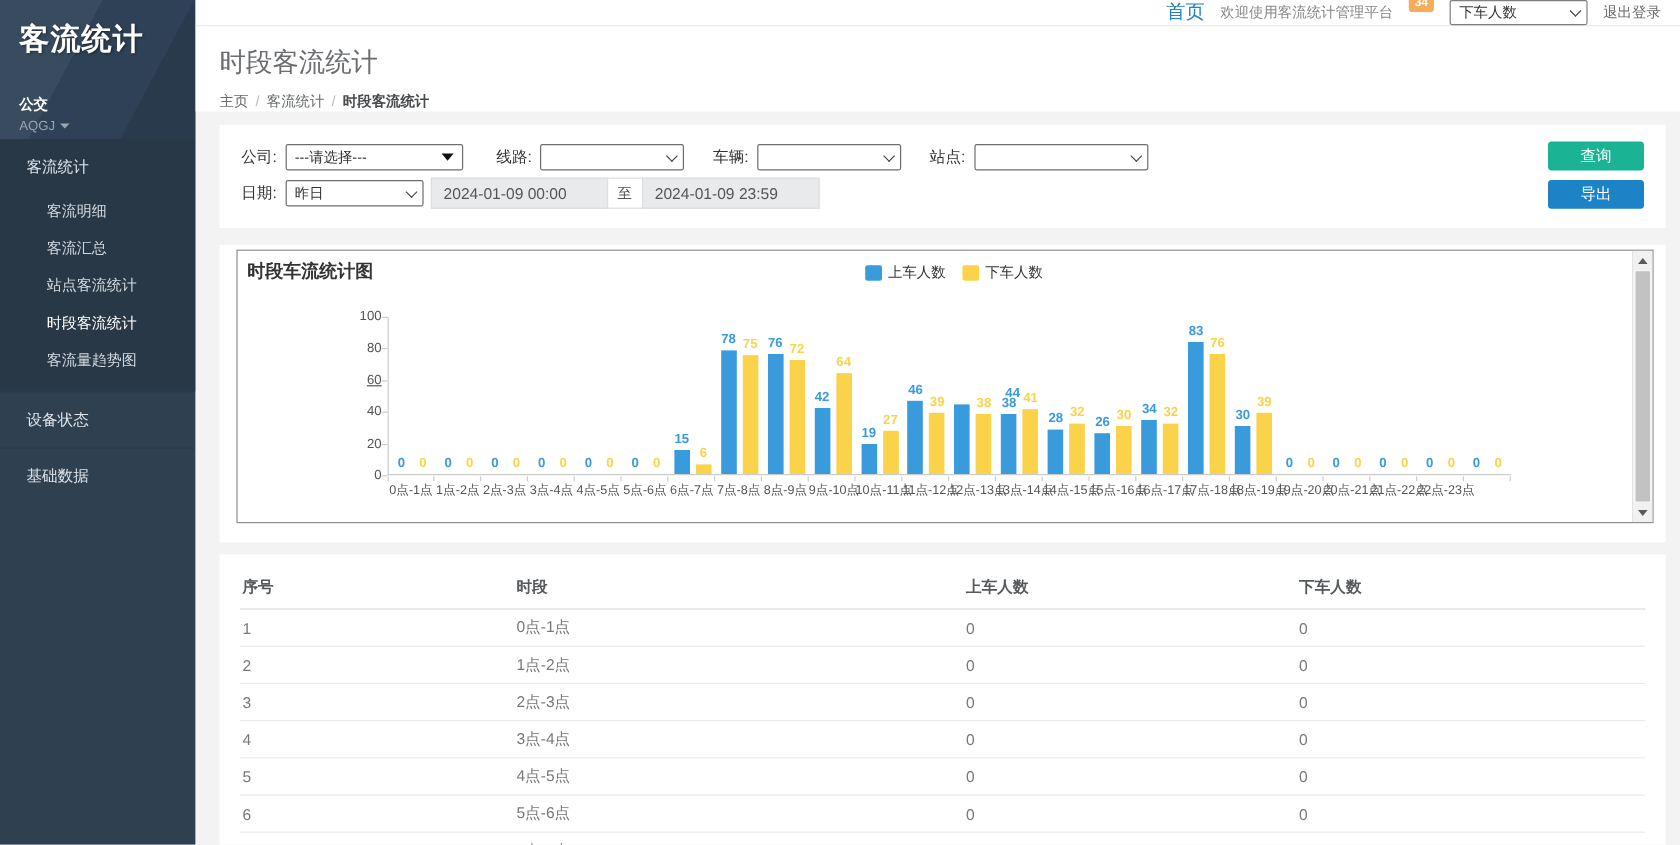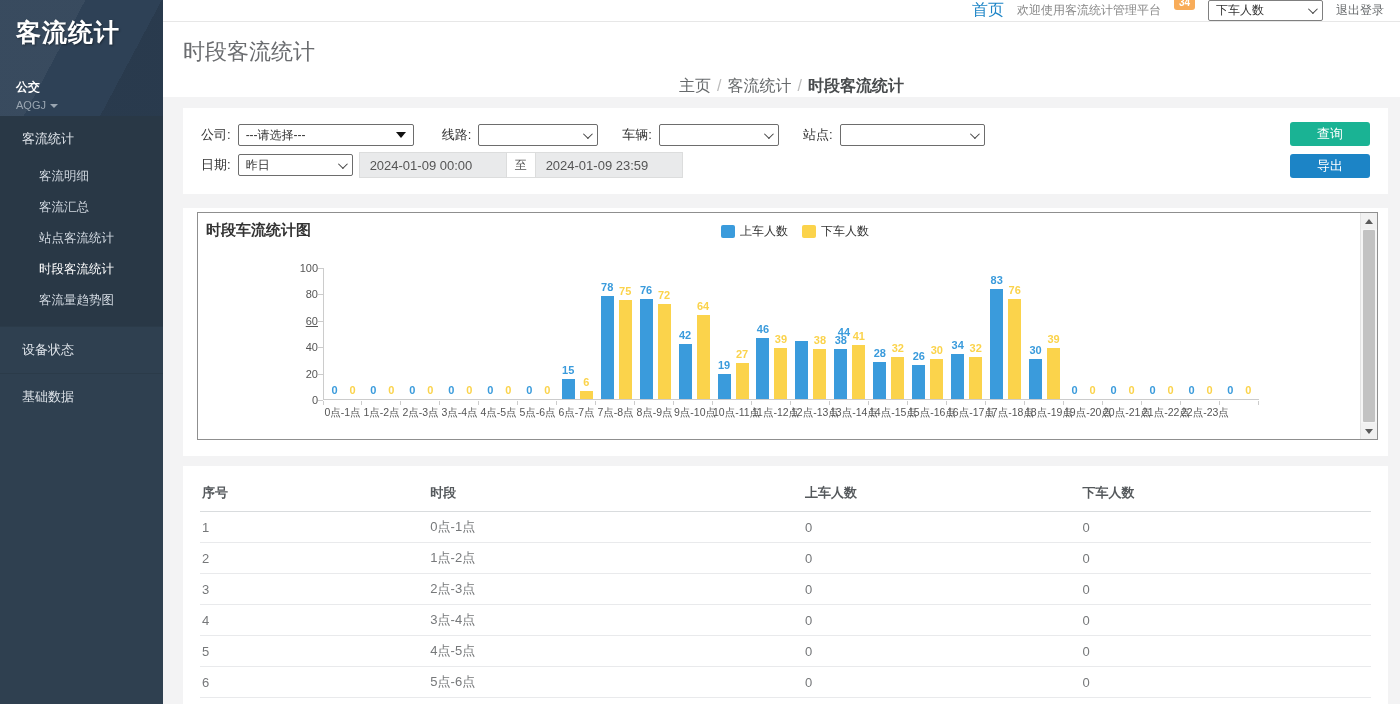--- a/index.html
+++ b/index.html
@@ -27,35 +27,35 @@
   .main { flex:1; display:flex; flex-direction:column; background:#f3f3f4; }
   .topbar { height:40px; background:#fff; border-bottom:1px solid #e7e7e7; display:flex; align-items:center; justify-content:flex-end; gap:13px; padding-right:16px; }
   .home-link { color:#1c84c6; font-size:16px; cursor:pointer; }
   .welcome { color:#888; font-size:12px; }
   .badge { background:#f8ac59; color:#fff; font-size:10px; font-weight:bold; border-radius:3px; padding:2px 5px; transform:translateY(-8px); }
   .lang-select { width:115px; height:21px; border:1px solid #7f7f7f; border-radius:2px; background:#fff; display:flex; align-items:center; justify-content:space-between; padding:0 7px; font-size:12px; color:#333; cursor:pointer; }
   .logout { color:#676a6c; font-size:12px; cursor:pointer; }
 
   .heading { background:#fff; padding:15px 0 0 20px; height:77px; }
   .page-title { font-size:22px; font-weight:400; color:#6a6c6f; }
-  .breadcrumb { margin-top:9px; font-size:16px; color:#676a6c;text-align:center; }
+  .breadcrumb { margin-top:9px; font-size:12px; color:#676a6c; }
   .breadcrumb .sep { color:#bbb; margin:0 6px; }
   .breadcrumb .last { font-weight:bold; color:#484b4d; }
 
   .content { padding:11px 12px 0 20px; }
 
   
   .filter-panel { background:#fff; padding:16px 18px 15px 18px; position:relative; height:86px; }
   .frow { display:flex; align-items:center; }
   .frow + .frow { margin-top:6px; }
   .flabel { font-size:13px; color:#333; margin-right:7px; }
   .sel { height:22px; border:1px solid #6d6d6d; border-radius:2px; background:#fff; display:flex; align-items:center; justify-content:space-between; padding:0 7px; font-size:12px; color:#333; cursor:pointer; }
   .sel .chev { width:7px; height:7px; border-right:1.6px solid #444; border-bottom:1.6px solid #444; transform:rotate(45deg) translateY(-2px); }
   .sel .tri { width:0; height:0; border-left:5px solid transparent; border-right:5px solid transparent; border-top:6px solid #111; }
-  .w148 { width:176px; } .w120 { width:120px; } .w145 { width:145px; } .w115 { width:115px; }
+  .w148 { width:148px; } .w120 { width:120px; } .w145 { width:145px; } .w115 { width:115px; }
   .gap28 { margin-left:28px; } .gap24 { margin-left:24px; }
   .date-input { width:148px; height:26px; background:#e9eaeb; border:1px solid #dcdddd; color:#555; font-size:13px; display:flex; align-items:center; padding:0 10px; }
   .date-addon { width:28px; height:26px; background:#fff; border-top:1px solid #dcdddd; border-bottom:1px solid #dcdddd; display:flex; align-items:center; justify-content:center; font-size:12px; color:#555; }
   .btn { position:absolute; right:18px; width:80px; height:24px; border:none; border-radius:3px; color:#fff; font-size:13px; font-family:inherit; cursor:pointer; display:flex; align-items:center; justify-content:center; }
   .btn-search { top:14px; background:#1ab394; }
   .btn-export { top:46px; background:#1c84c6; }
 
   
   .chart-panel { background:#fff; margin-top:14px; padding:4px 10px 16px 14px; }
   .chart-frame { position:relative; border:1px solid #8f8f8f; height:228px; background:#fff; overflow:hidden; }

